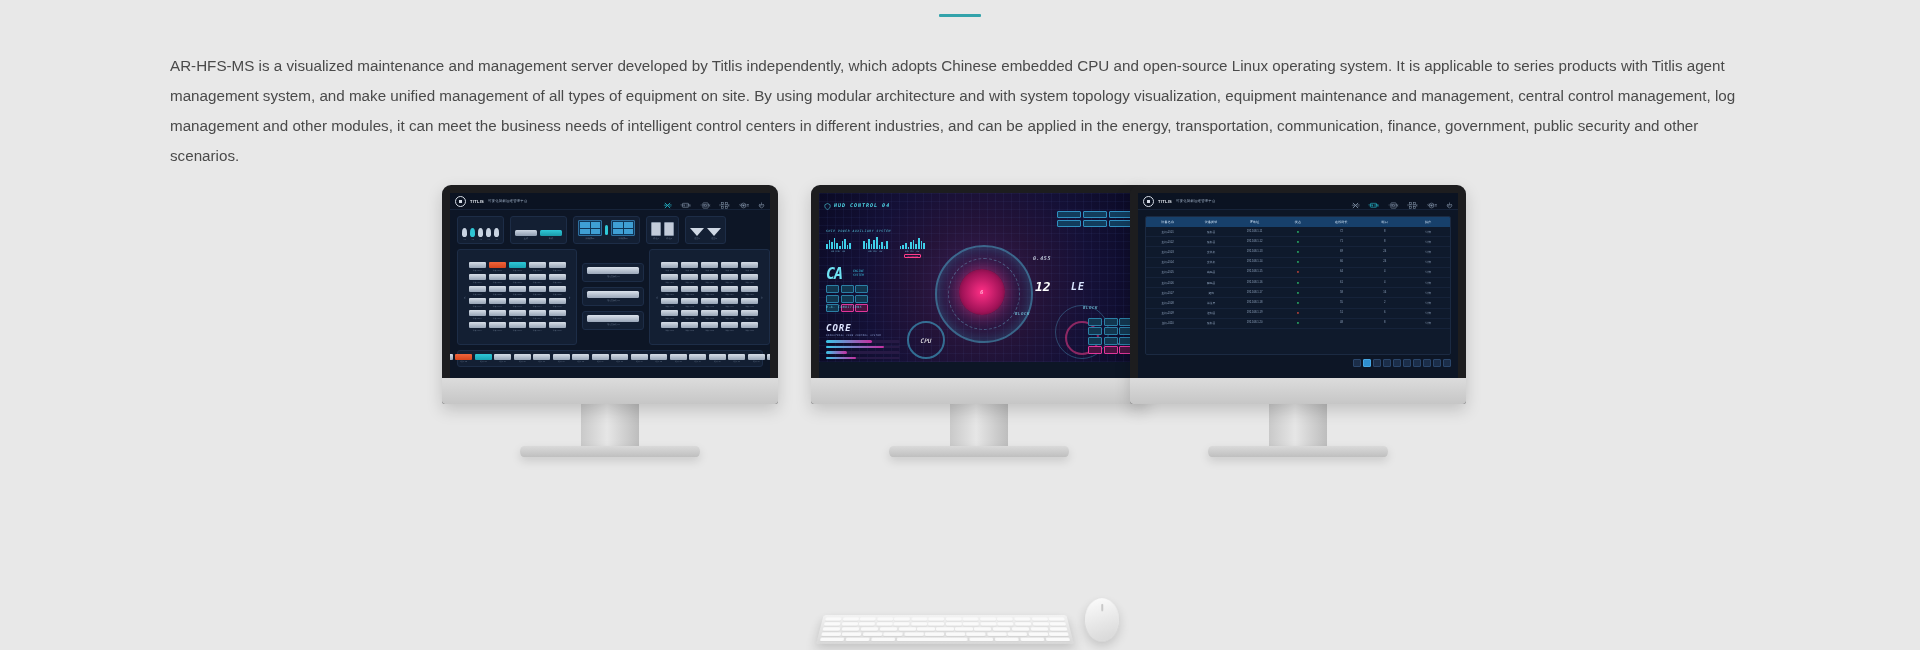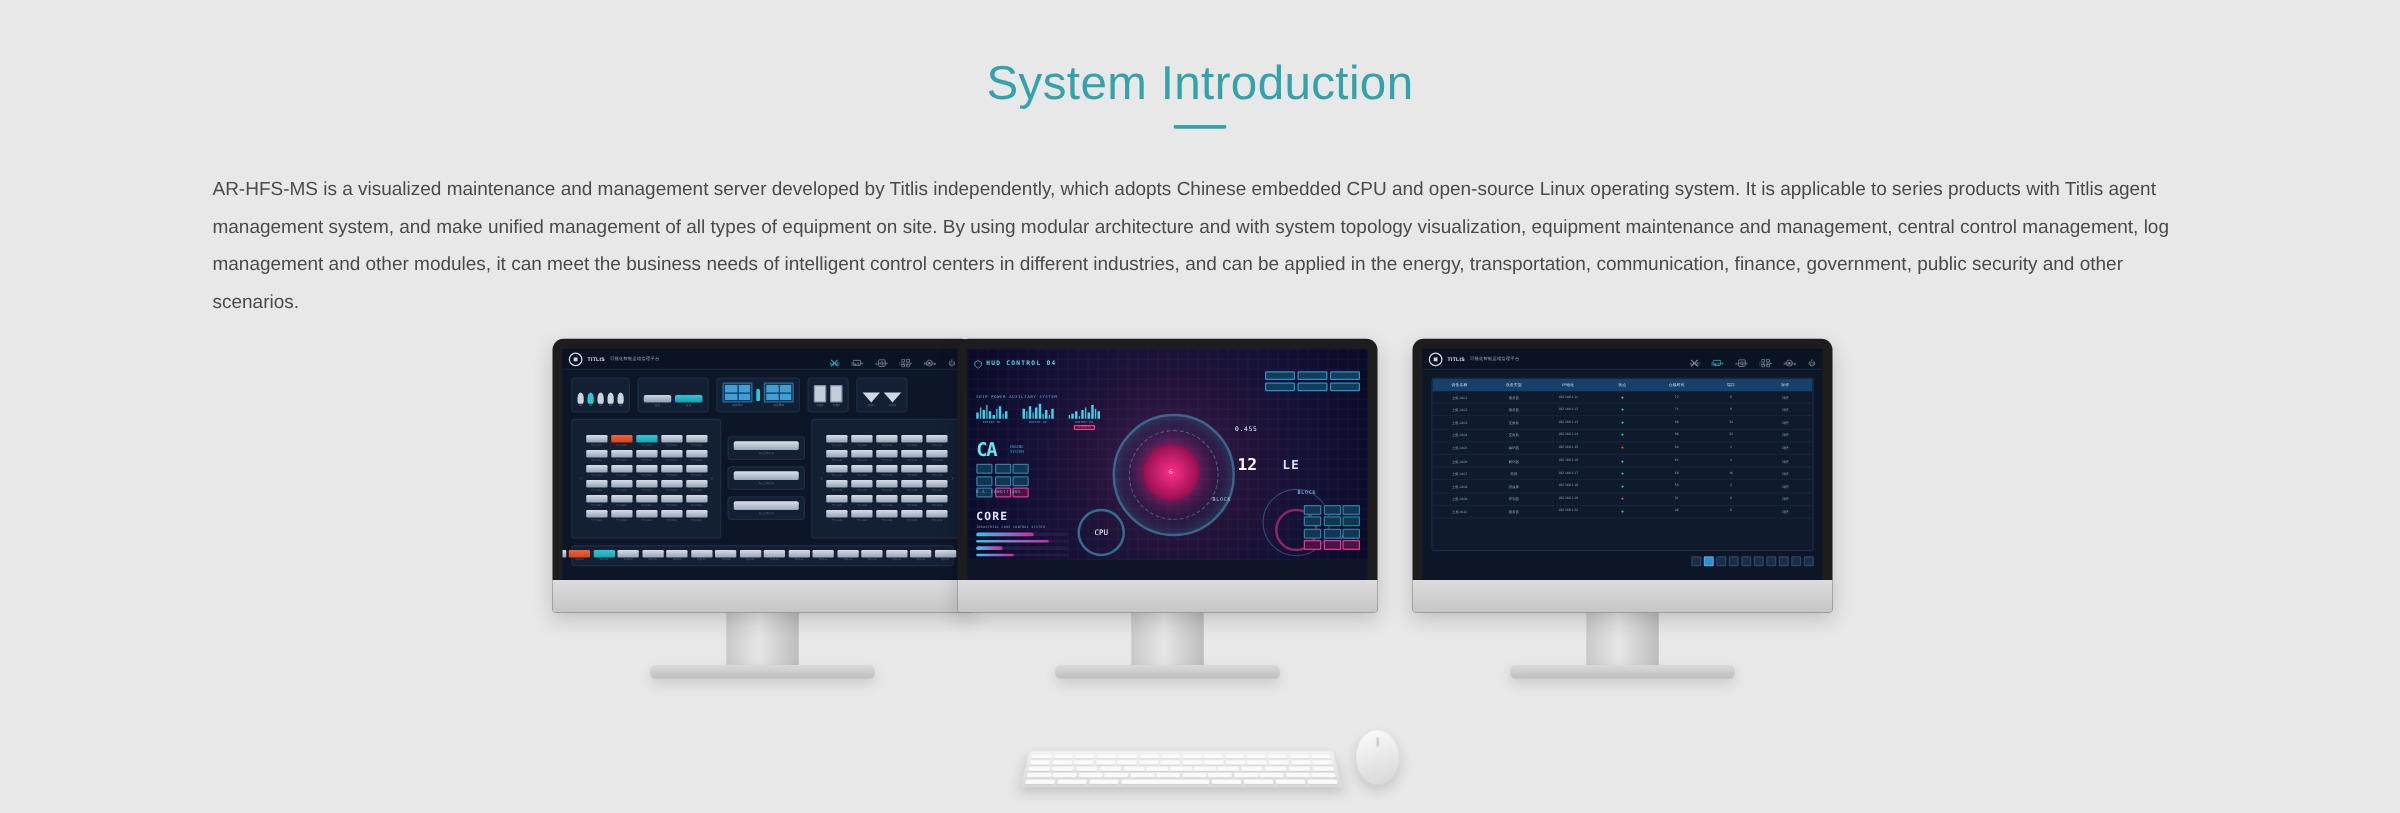--- a/index.html
+++ b/index.html
@@ -68,21 +68,21 @@
   .foot{
     width:180px;height:11px;margin:0 auto;
     background:linear-gradient(180deg,#dadada,#bfbfbf);
     border-radius:4px/6px;
     box-shadow:0 4px 10px rgba(0,0,0,.13);
   }
 
   
   #mon-left{left:442px;}
   #mon-left .screen{width:320px;height:185px;}
-  #mon-center{left:766px;}
+  #mon-center{left:811px;font-style:italic;}
   #mon-center .screen{width:320px;height:185px;}
   #mon-right{left:1130px;}
   #mon-right .screen{width:320px;height:185px;}
 
   
   .appbar{
     height:16px;background:#0b1322;border-bottom:1px solid #17243a;
     display:flex;align-items:center;padding:0 5px;gap:4px;
   }
   .logo-dot{
@@ -311,21 +311,20 @@
   .mouse:after{
     content:"";position:absolute;left:50%;top:7px;transform:translateX(-50%);
     width:1.5px;height:9px;background:#c8c8c8;border-radius:1px;
   }
 </style>
 </head>
 <body>
 
 <div class="page">
 
-  <h1 class="title">System Introduction</h1>
   <div class="title-rule"></div>
 
   <p class="intro">AR-HFS-MS is a visualized maintenance and management server developed by Titlis independently, which adopts Chinese embedded CPU and open-source Linux operating system. It is applicable to series products with Titlis agent management system, and make unified management of all types of equipment on site. By using modular architecture and with system topology visualization, equipment maintenance and management, central control management, log management and other modules, it can meet the business needs of intelligent control centers in different industries, and can be applied in the energy, transportation, communication, finance, government, public security and other scenarios.</p>
 
   <div class="stage">
 
     <div class="monitor" id="mon-left">
       <div class="bezel">
         <div class="screen">
 

